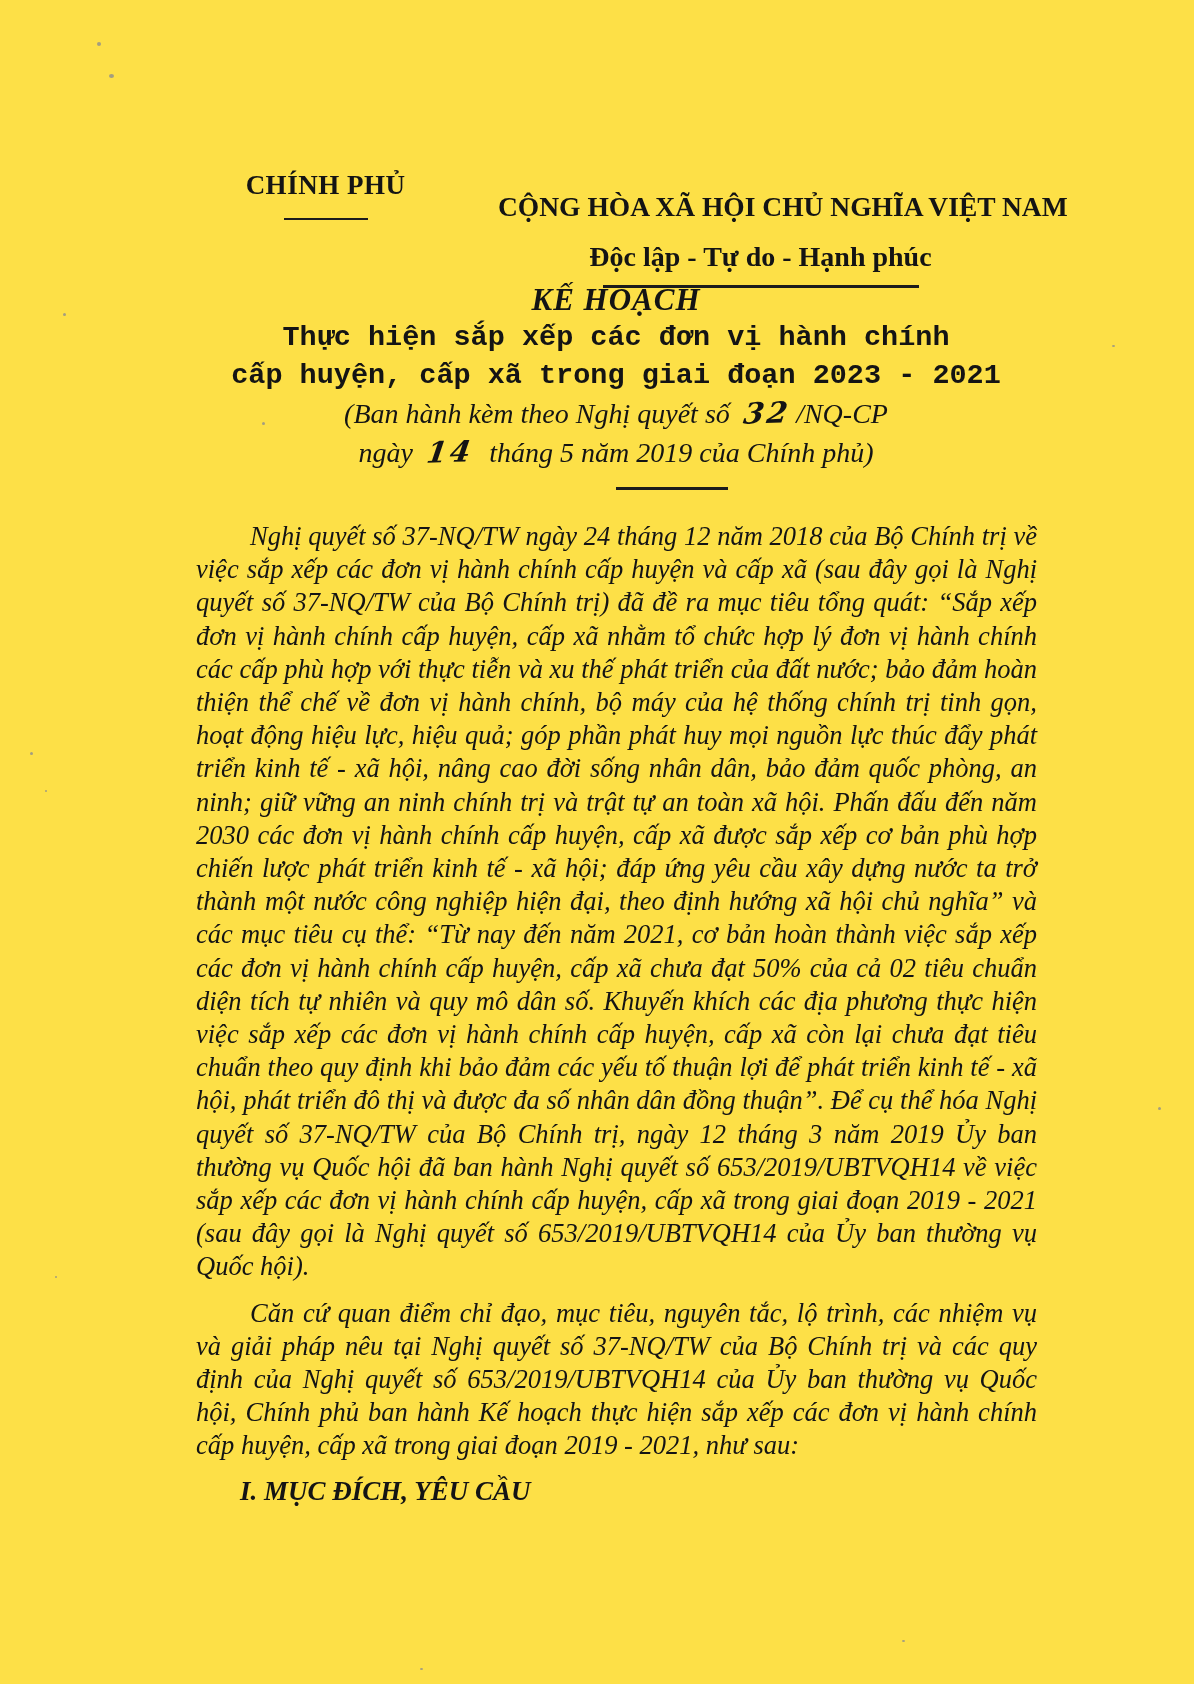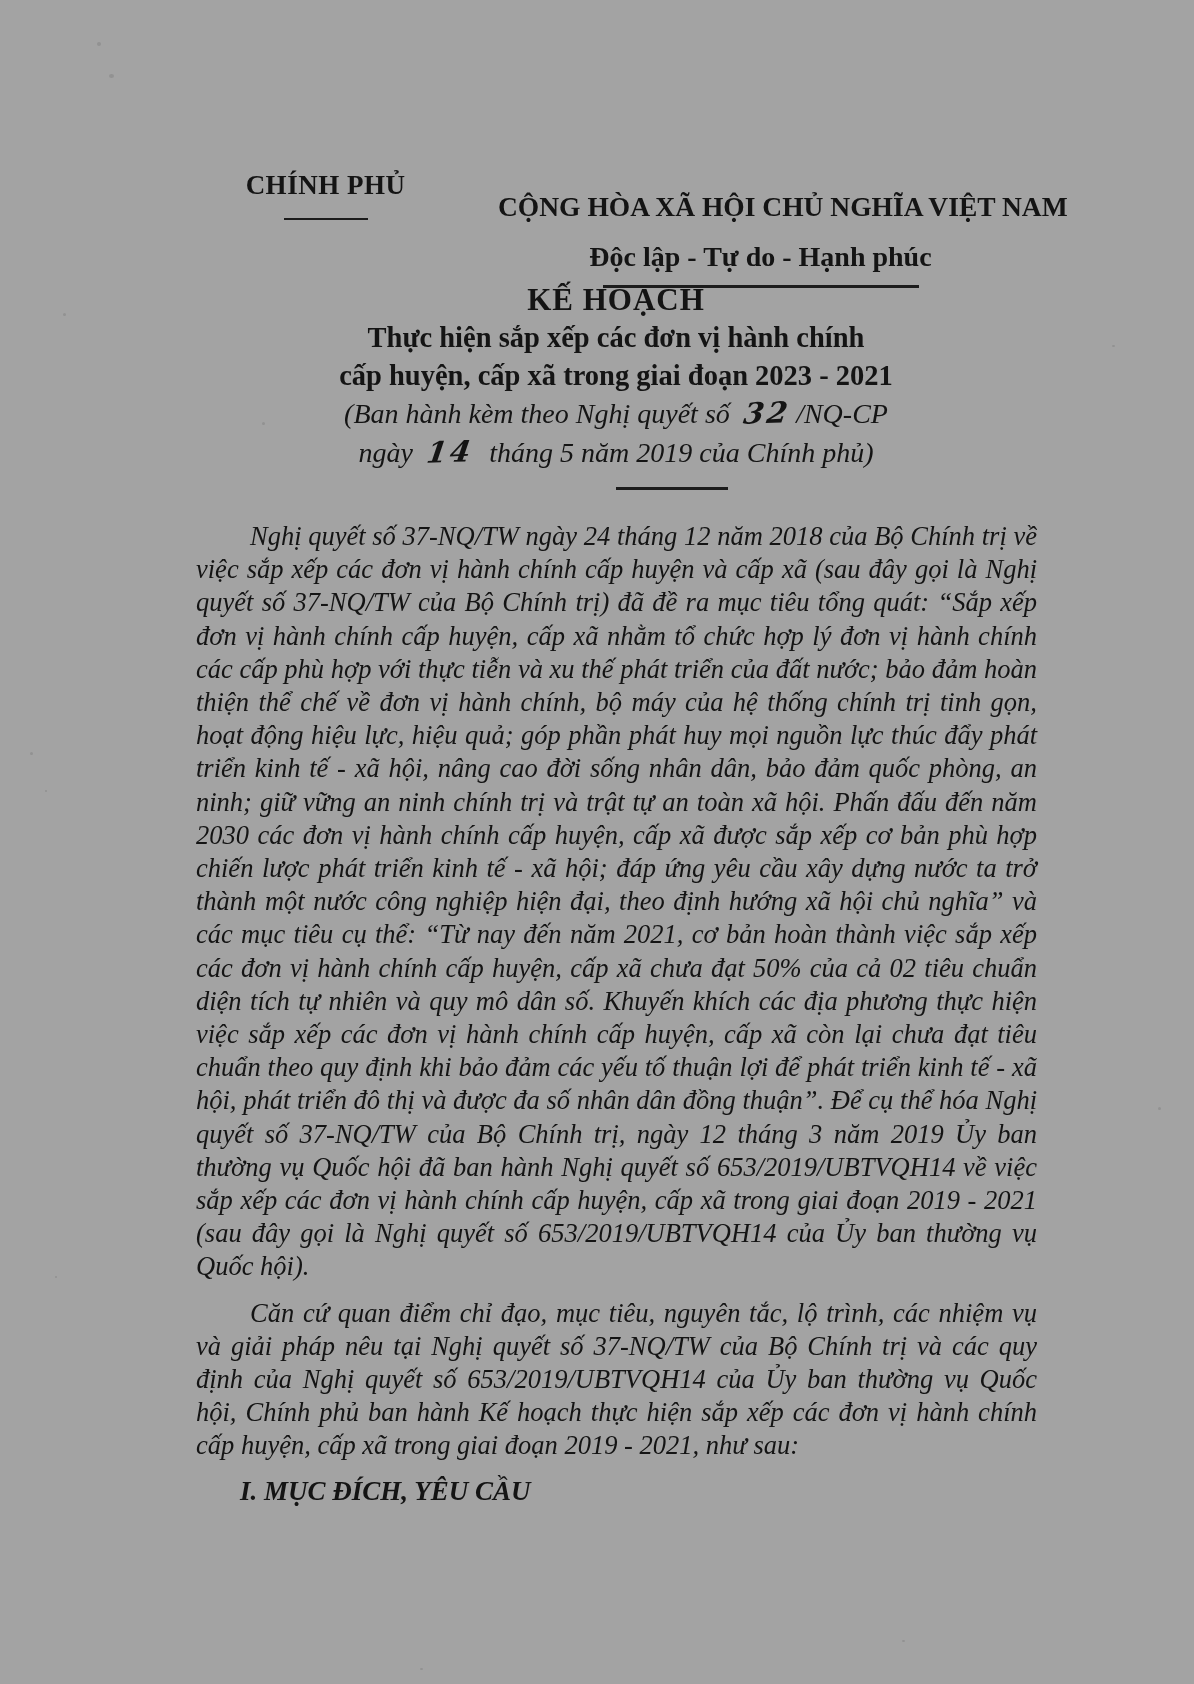--- a/index.html
+++ b/index.html
@@ -1,43 +1,43 @@
 <!DOCTYPE html>
 <html lang="vi"><head>
 <meta charset="utf-8">
 <style>
   html, body { margin: 0; padding: 0; background: #e8e8e8; }
   .page {
     position: relative;
     width: 1194px;
     height: 1684px;
     margin: 0 auto;
-    background: #a3a3a3;
+    background: #fde047;
     color: #141414;
     font-family: "Liberation Serif", "DejaVu Serif", serif;
     overflow: hidden;
   }
   
   .header { position: absolute; top: 170px; left: 0; width: 100%; }
   .header-left {
     position: absolute; left: 238px; top: 0; width: 175px; text-align: center;
   }
   .issuer { font-weight: bold; font-size: 27px; letter-spacing: 0.5px; white-space: nowrap; }
   .rule { background: #1c1c1c; }
   .rule-issuer { width: 84px; height: 2px; margin: 17px auto 0 auto; }
   .header-right {
     position: absolute; left: 498px; top: 0; width: 525px; text-align: center;
   }
   .national-title { font-weight: bold; font-size: 27.5px; white-space: nowrap; margin-top: 21px; }
   .national-motto { font-weight: bold; font-size: 28px; margin-top: 18px; white-space: nowrap; }
   .rule-motto { width: 316px; height: 3px; margin: 12px auto 0 auto; }
   
   .title-block { position: absolute; top: 282px; left: 196px; width: 840px; text-align: center; }
-  .doc-heading { font-weight: bold; font-size: 31px; letter-spacing: 1px; }
-  .doc-sub { font-weight: bold; font-size: 28.5px; line-height: 36px; margin-top: 2px; }
+  .doc-heading { font-weight: bold; font-size: 31px; letter-spacing: 1px; font-style: italic; }
+  .doc-sub { font-weight: bold; font-size: 28.5px; line-height: 36px; margin-top: 2px; font-family: Liberation Mono, monospace; }
   .doc-issued { font-style: italic; font-size: 28px; line-height: 38px; }
   .doc-issued .sep { display: inline-block; width: 10px; }
   .handwritten {
     display: inline-block;
     font-style: italic;
     font-weight: bold;
     font-family: "DejaVu Serif", serif;
     transform: skewX(-10deg) rotate(-2deg);
     letter-spacing: 3px;
     margin: 0 6px 0 14px;

